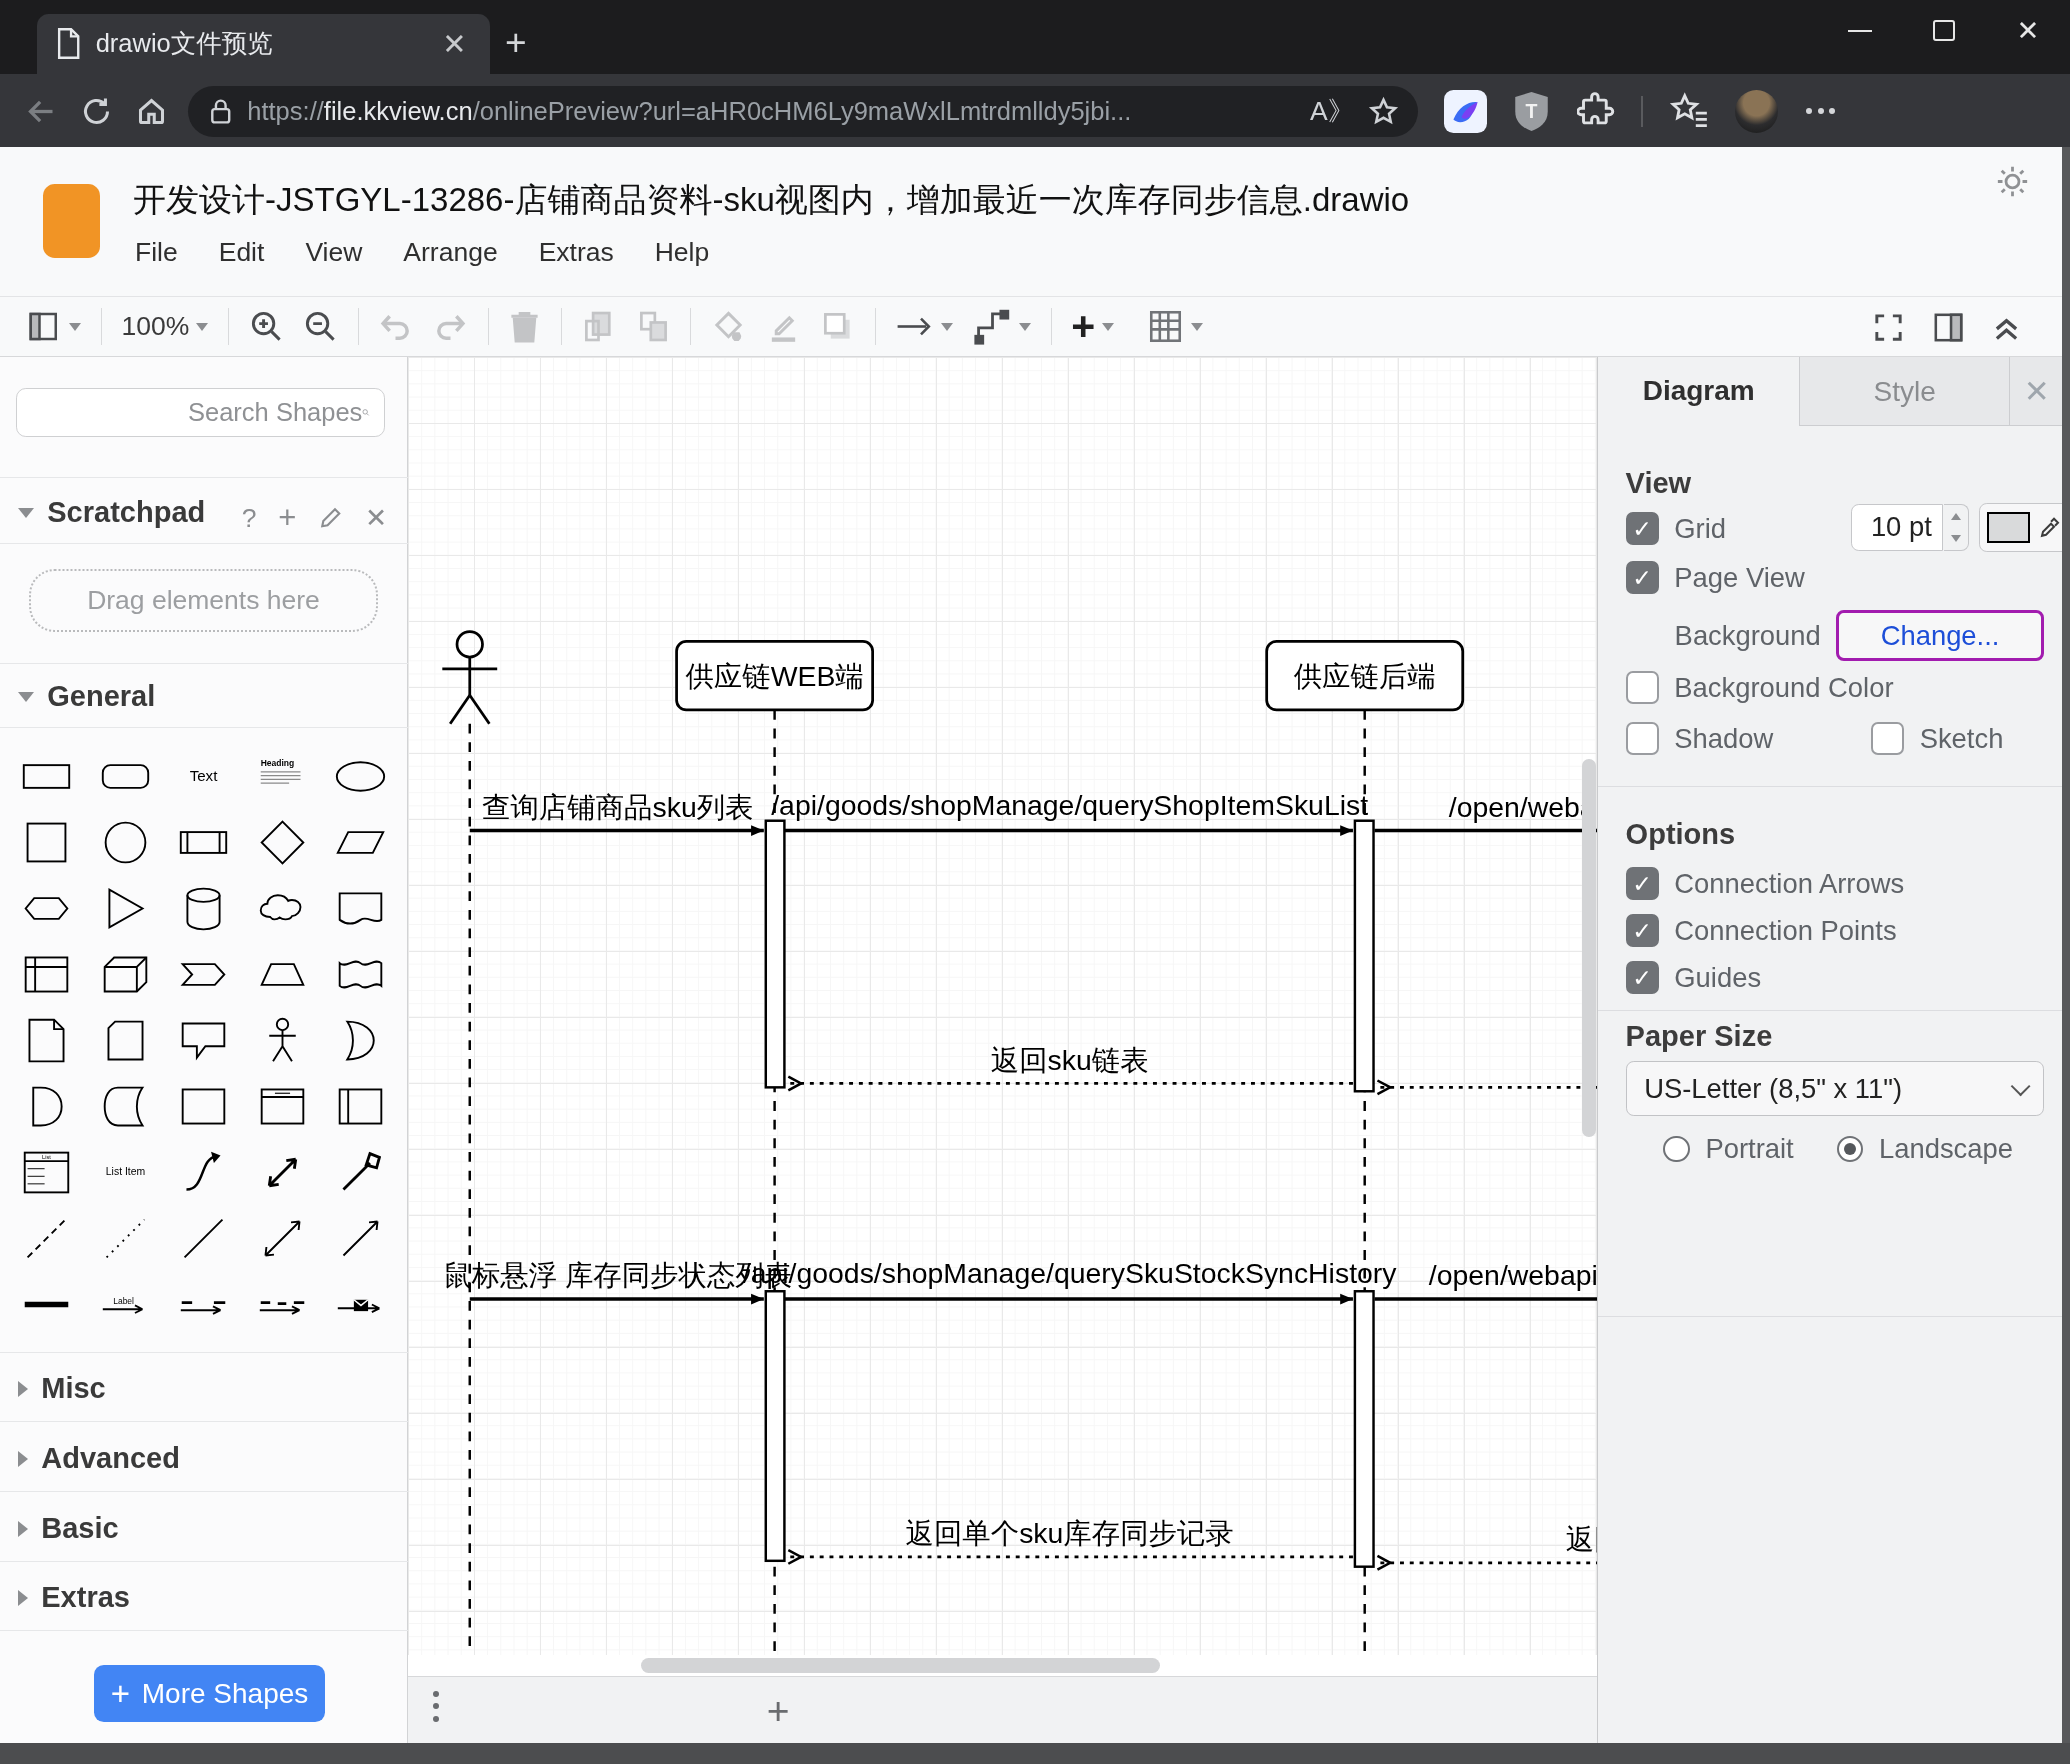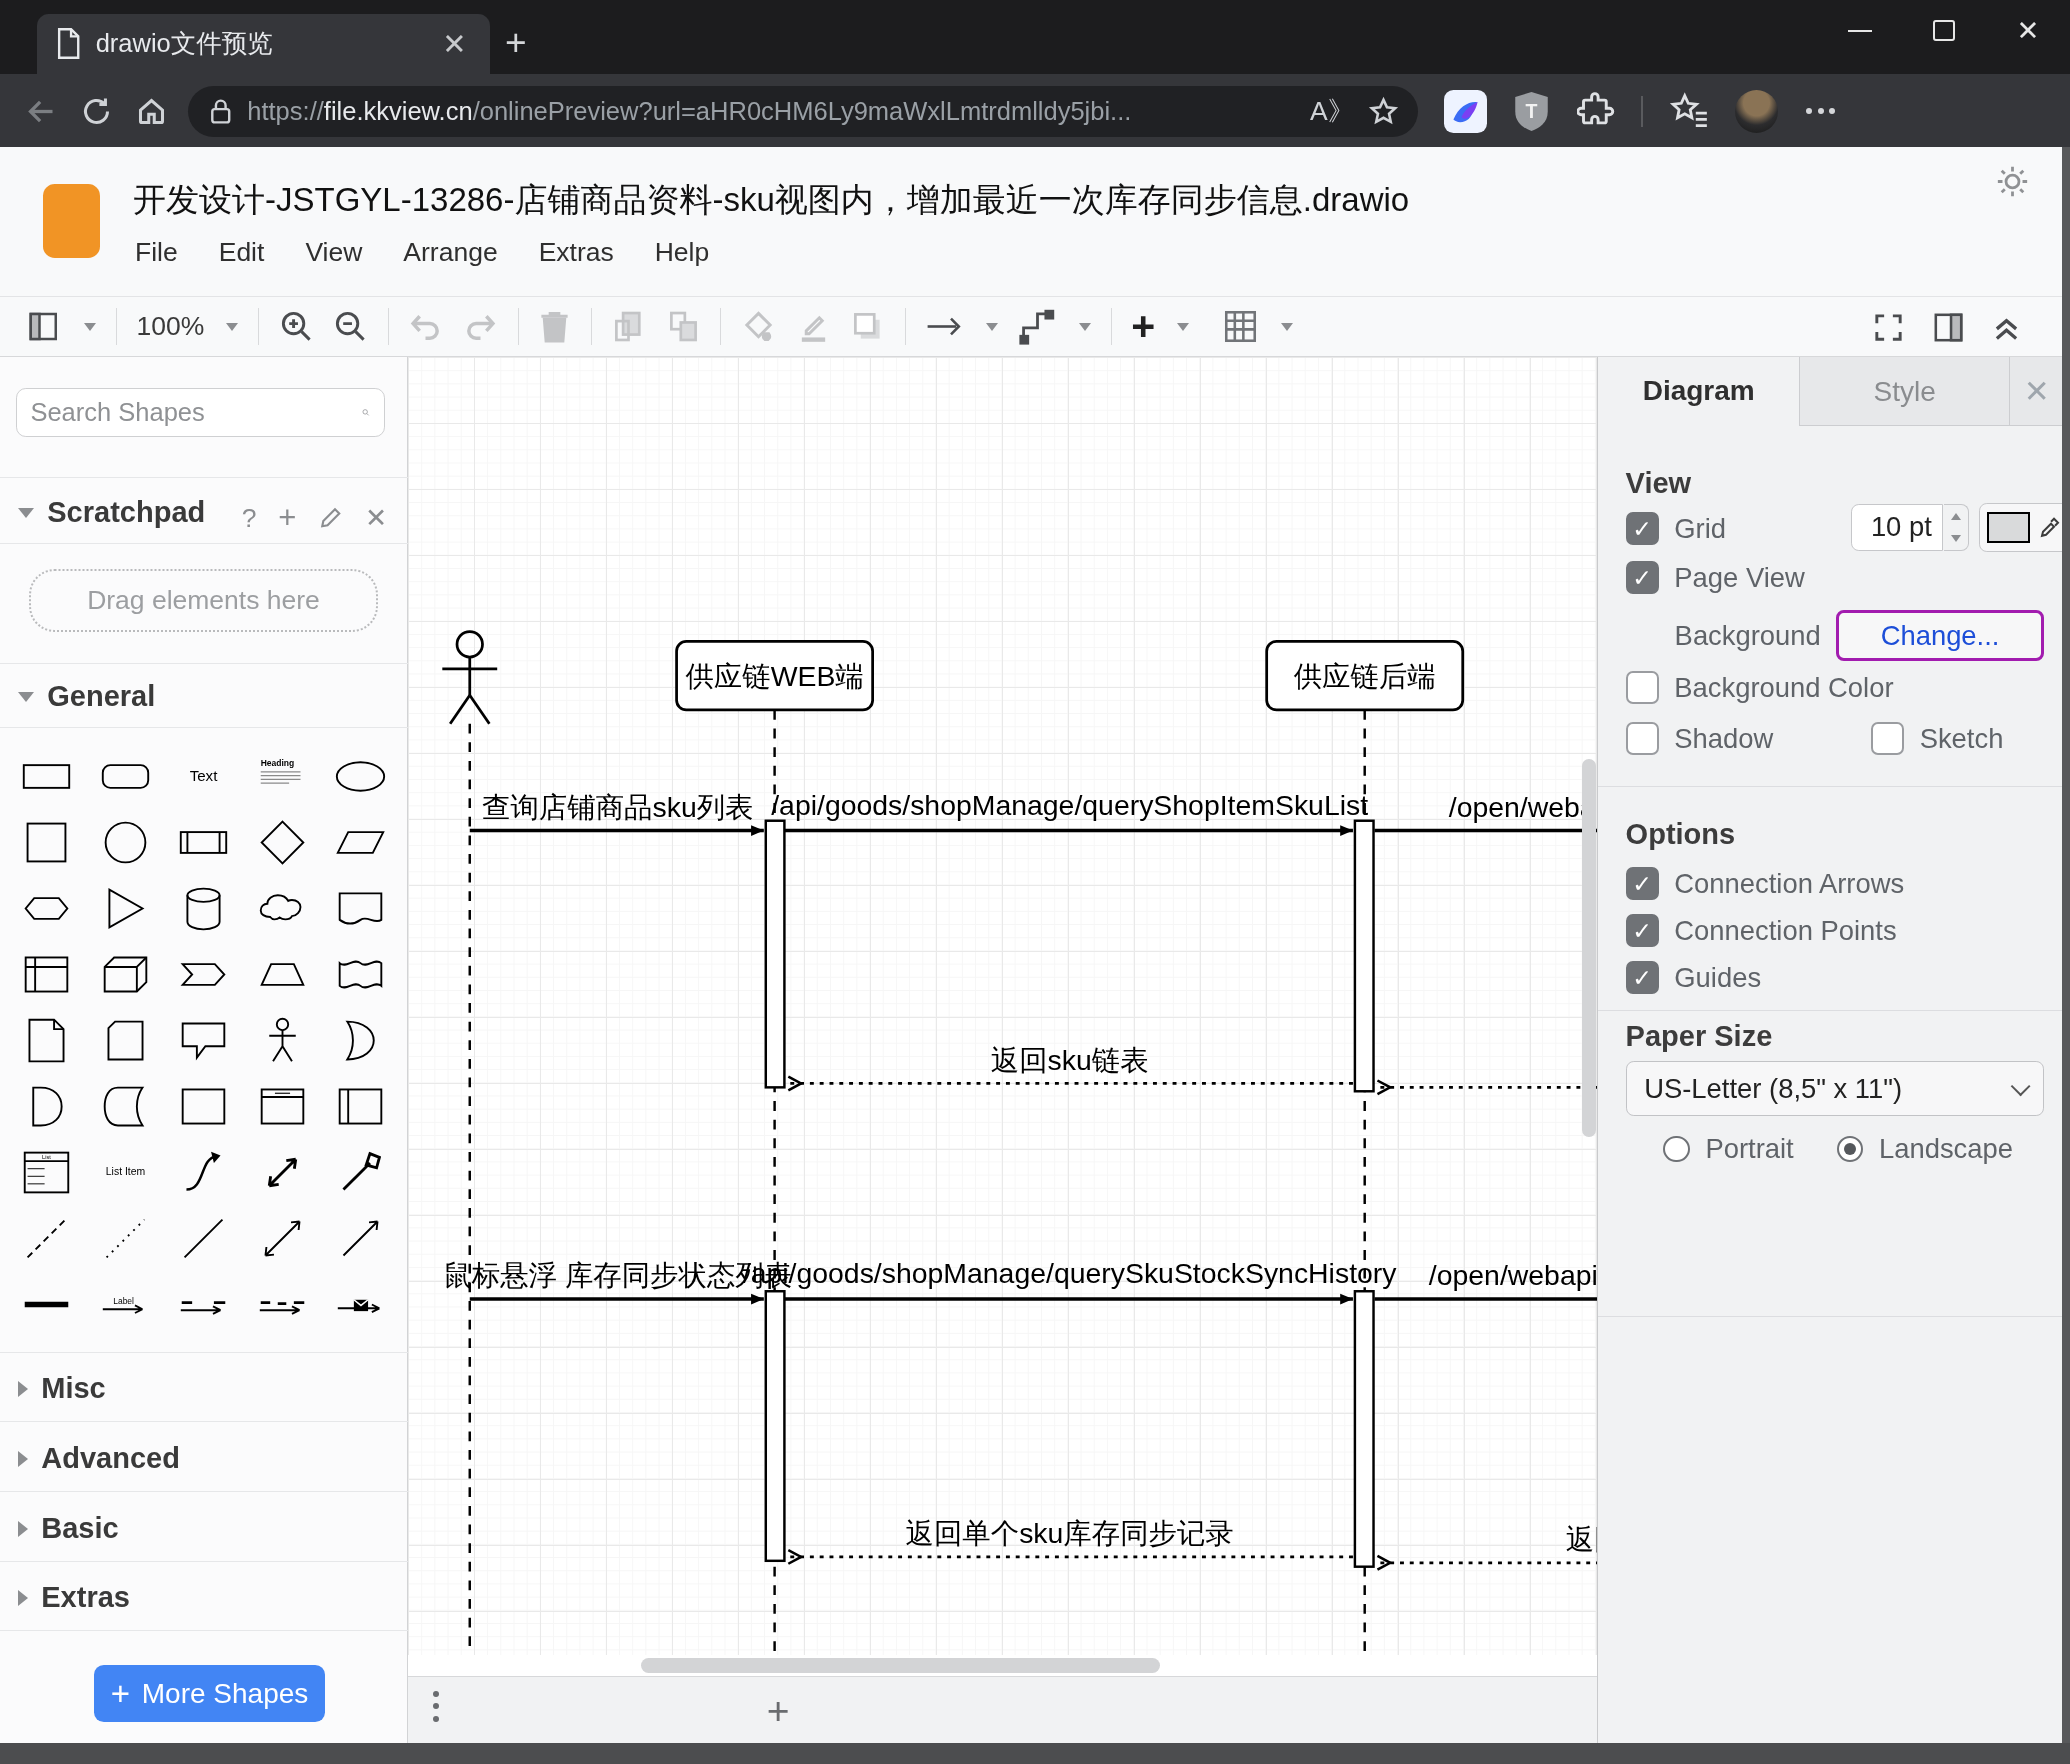--- a/index.html
+++ b/index.html
@@ -41,36 +41,36 @@
   #apptitle { position:absolute; left:133px; top:31px; font-size:33px; color:#111; white-space:nowrap; }
   #menubar { position:absolute; left:135px; top:90px; display:flex; gap:41px; }
   .menuitem { font-size:26.5px; color:#2f2f2f; }
   #theme-toggle { position:absolute; right:31px; top:15.7px; }
 
   
   #toolbar { position:absolute; left:0; top:296px; width:2062px; height:61px; background:#f8f9fa;
     border-top:1px solid #e3e4e6; border-bottom:1px solid #d7d8da; display:flex; align-items:center; padding-left:27.4px; }
   .tgroup { display:flex; align-items:center; gap:19.6px; }
   .tdiv { width:1px; height:37px; background:#d9dadc; margin:0 19.6px; }
-  .tbtn { display:flex; align-items:center; gap:22px; }
+  .tbtn { display:flex; align-items:center; gap:7px; }
   .caret { width:0; height:0; border-left:6.9px solid transparent; border-right:6.9px solid transparent; border-top:8.8px solid #8b8d90; }
   .zoomtxt { font-size:26.5px; color:#3a3a3a; }
   .plusbig { font-size:41px; font-weight:bold; color:#222; line-height:29px; }
   #toolbar-right { position:absolute; right:39px; top:0; height:61px; display:flex; align-items:center; gap:25.5px; }
   svg.ic { display:block; }
 
   
   #main { position:absolute; left:0; top:357px; width:2062px; height:1386px; display:flex; }
 
   
   #sidebar { position:relative; width:408px; height:1386px; background:#fbfbfc; border-right:1px solid #d2d3d5; }
   #search-wrap { position:absolute; left:15.7px; top:31px; width:369px; height:49px; background:#fff;
     border:1px solid #cfd0d2; border-radius:9.8px; display:flex; align-items:center; padding:0 13.7px; }
   #search-wrap input { border:none; outline:none; flex:1; font-size:25.5px; color:#333; background:transparent;
-    font-family:"Liberation Sans","DejaVu Sans",sans-serif; }
+    font-family:"Liberation Sans","DejaVu Sans",sans-serif;text-align:right; }
   #search-wrap input::placeholder { color:#8f9194; }
   .sdiv { position:absolute; left:0; width:408px; height:1px; background:#e6e7e9; }
   .secheader { position:absolute; left:17.6px; display:flex; align-items:center; gap:13.7px; }
   .secheader .tri-down { width:0; height:0; border-left:8.8px solid transparent; border-right:8.8px solid transparent; border-top:10.8px solid #8b8d90; }
   .secheader .tri-right { width:0; height:0; border-top:8.8px solid transparent; border-bottom:8.8px solid transparent; border-left:10.8px solid #8b8d90; }
   .sectitle { font-size:29px; font-weight:bold; color:#3a3a3a; }
   .scratchicons { position:absolute; right:19.6px; display:flex; gap:21.6px; align-items:center; color:#8b8d90; font-size:26.5px; }
   #dragzone { position:absolute; left:29px; top:212px; width:349px; height:63px; border:2.9px dotted #b9babc;
     border-radius:25.5px; display:flex; align-items:center; justify-content:center; color:#9c9ea1; font-size:26.5px; }
   #shape-grid { position:absolute; left:7.8px; top:386px; width:392px; display:grid;

